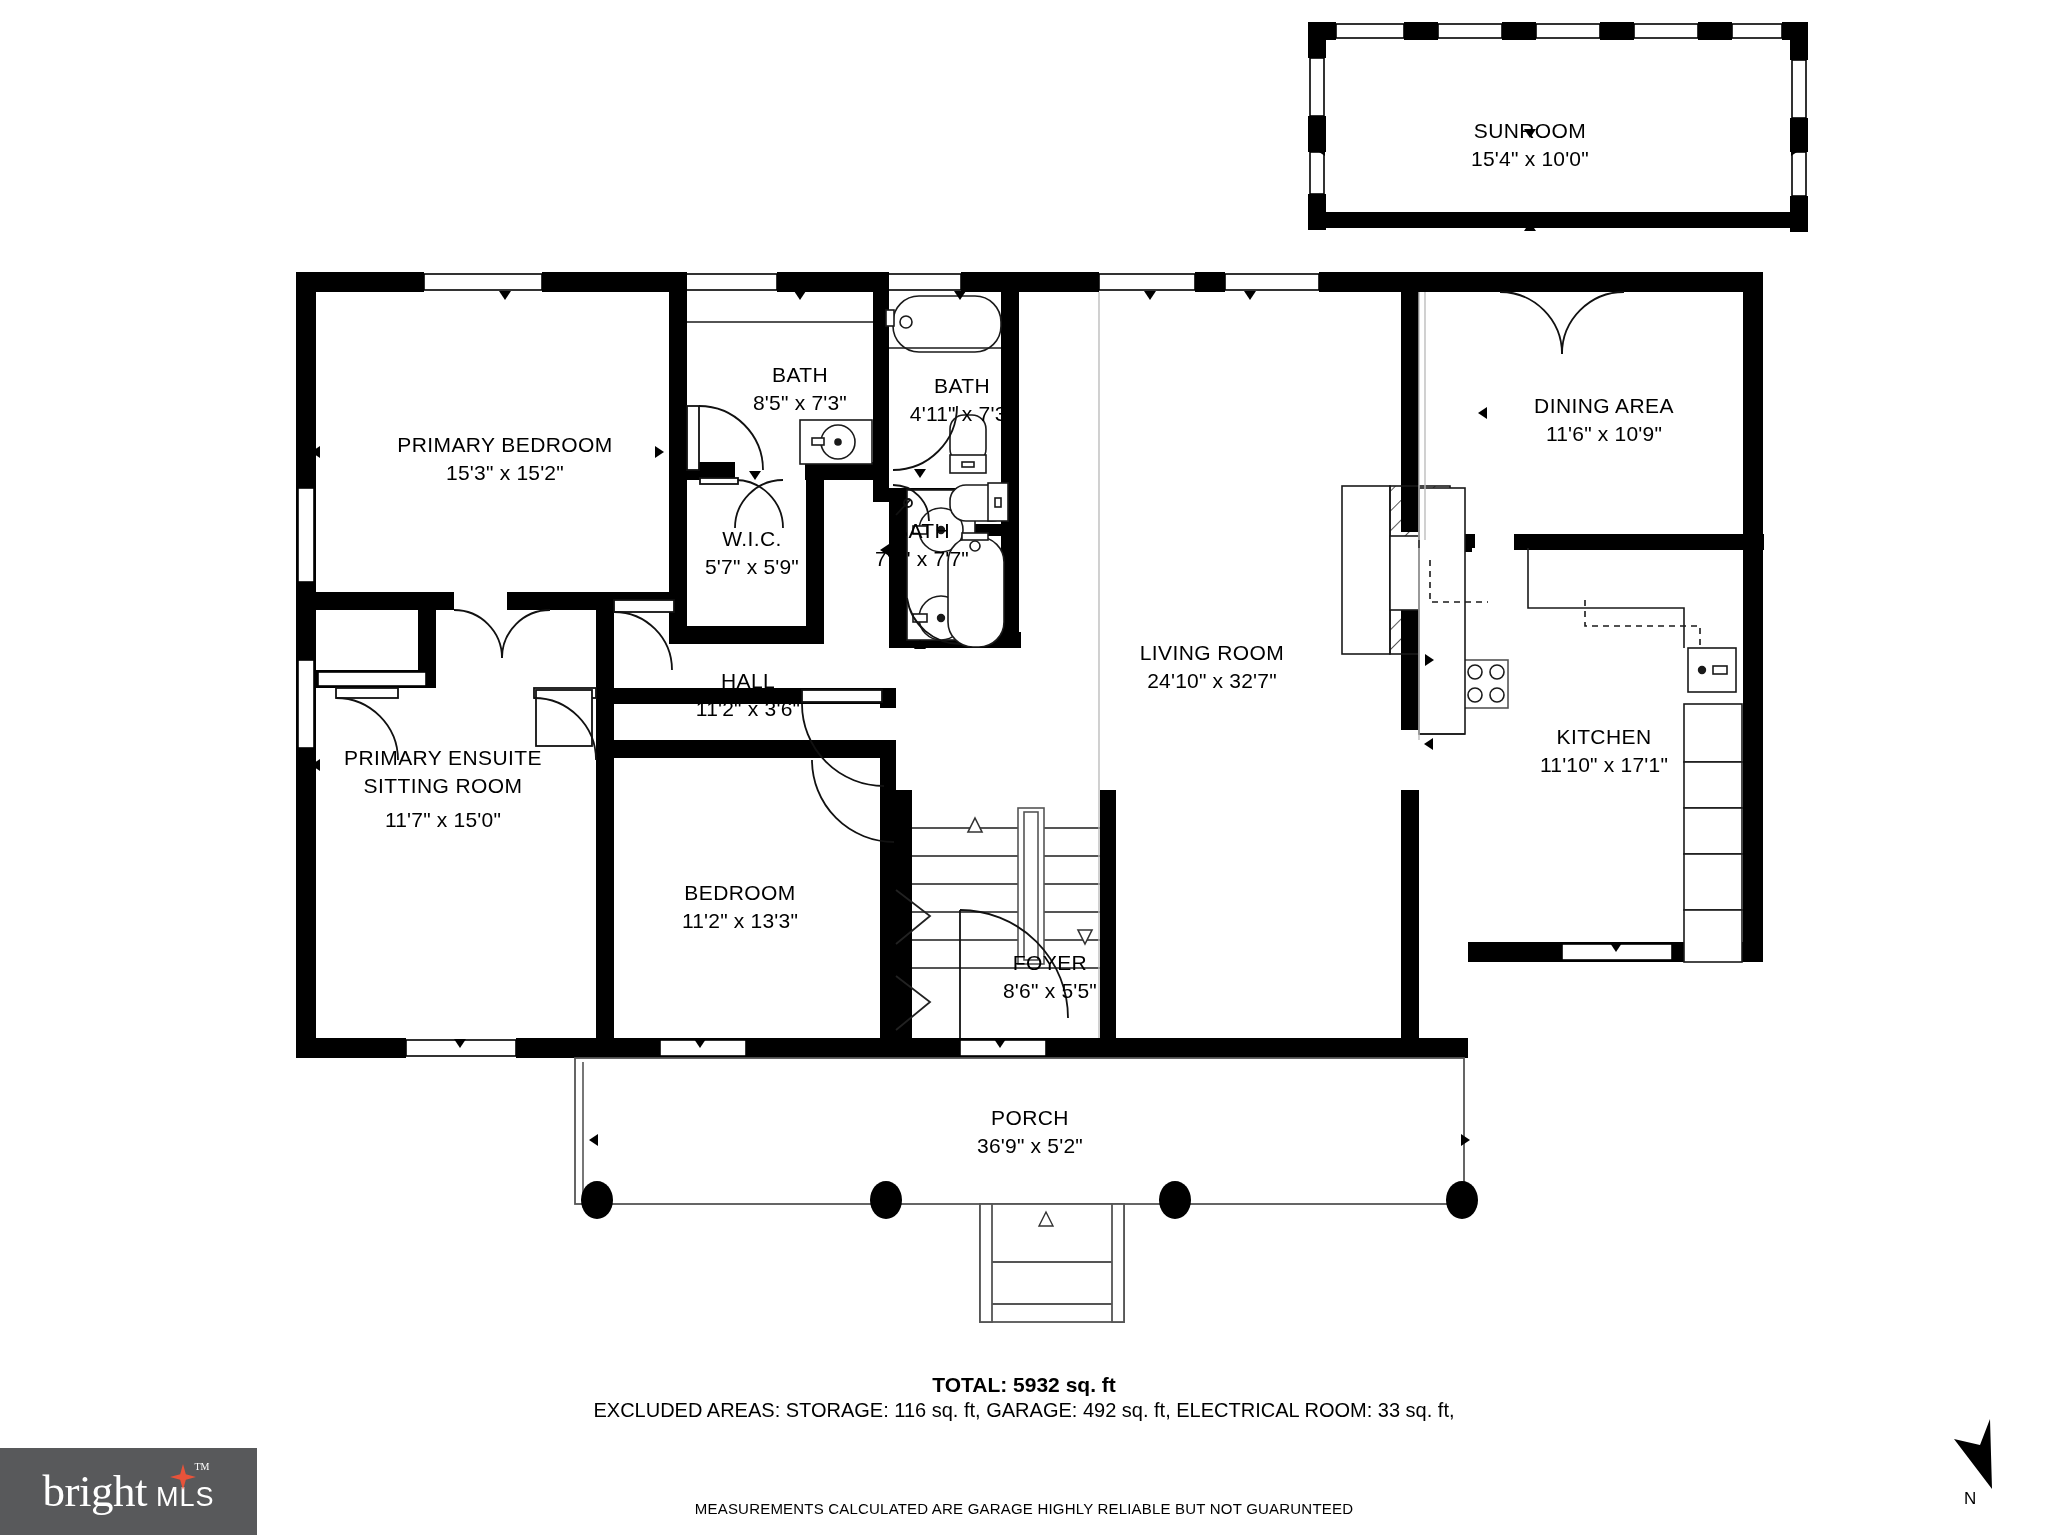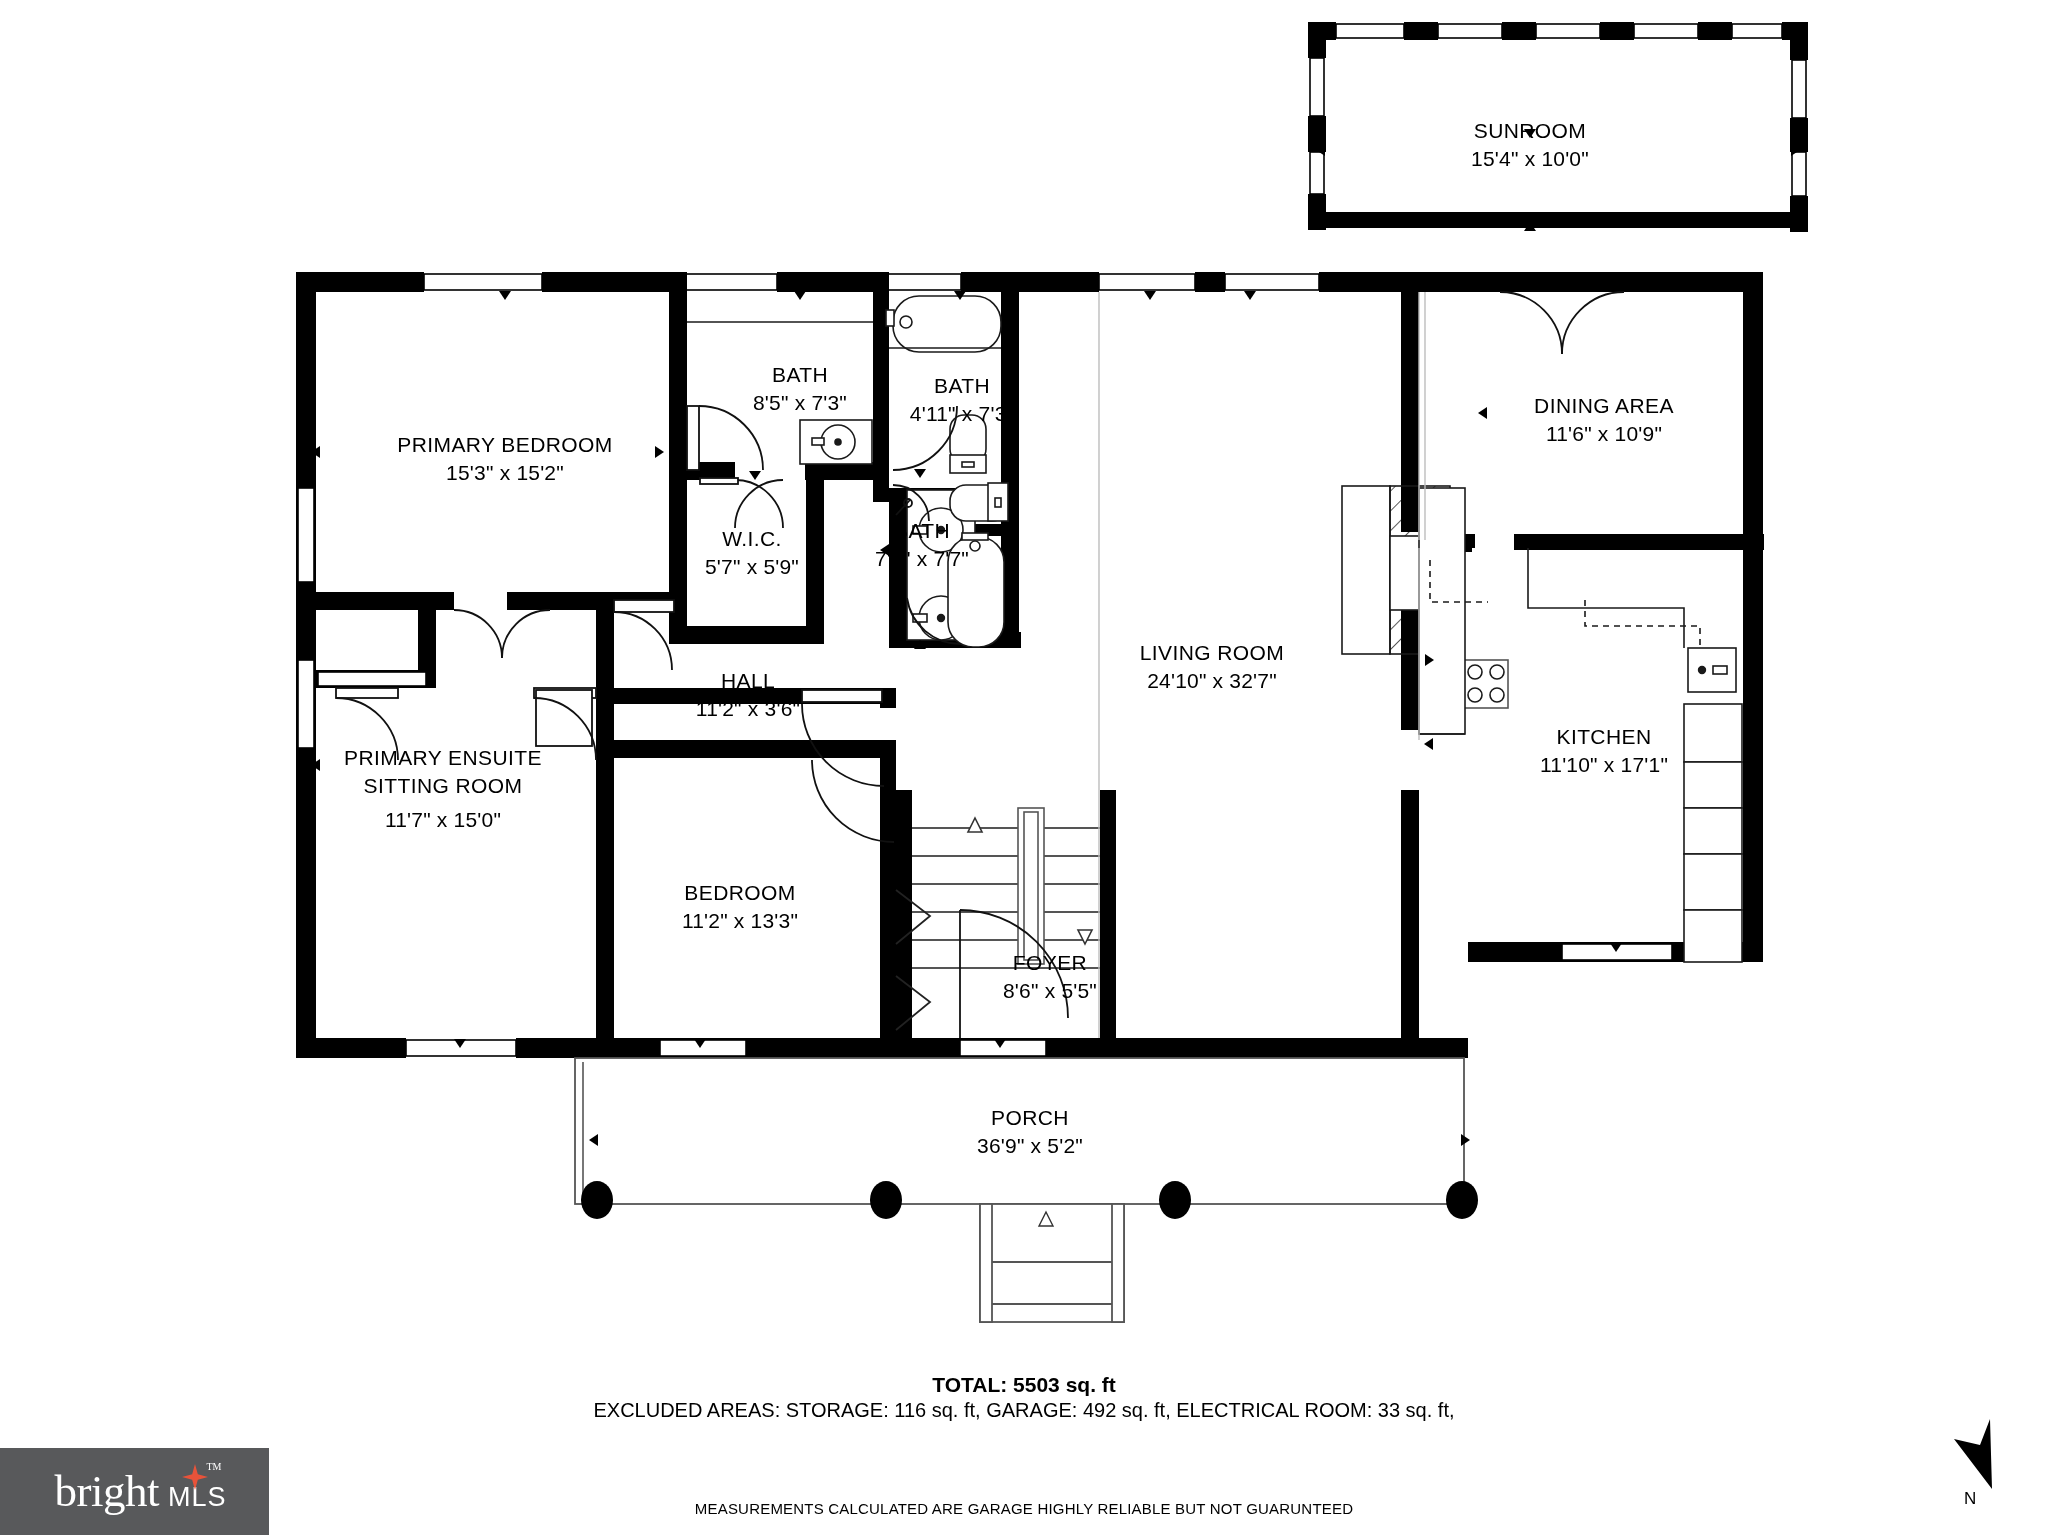--- a/index.html
+++ b/index.html
@@ -75,21 +75,20 @@
   #logo {
     position: absolute;
     left: 0;
     top: 1448px;
     width: 257px;
     height: 87px;
     background: #58595b;
     display: flex;
     align-items: center;
     justify-content: center;
-    padding-left: 12px;
   }
   #logo .logo-inner {
     position: relative;
     display: flex;
     align-items: baseline;
     color: #ffffff;
   }
   #logo .brand {
     font-family: "Liberation Serif", serif;
     font-size: 45px;
@@ -548,21 +547,21 @@
     <text class="rm-dim" x="1050" y="998">8'6" x 5'5"</text>
 
     <text class="rm-name" x="1030" y="1125">PORCH</text>
     <text class="rm-dim" x="1030" y="1153">36'9" x 5'2"</text>
   </g>
 
 </svg>
 </div>
 
 <div id="summary">
-  <p class="total">TOTAL: 5503 sq. ft</p>
+  <p class="total">TOTAL: 5932 sq. ft</p>
   <p class="line">EXCLUDED AREAS: STORAGE: 116 sq. ft, GARAGE: 492 sq. ft, ELECTRICAL ROOM: 33 sq. ft,</p>
 </div>
 
 <div id="disclaimer">MEASUREMENTS CALCULATED ARE GARAGE HIGHLY RELIABLE BUT NOT GUARUNTEED</div>
 
 <div id="logo">
   <div class="logo-inner">
     <span class="brand">bright</span>
     <span class="mls">MLS</span>
     <svg class="spark" viewBox="0 0 24 24">

